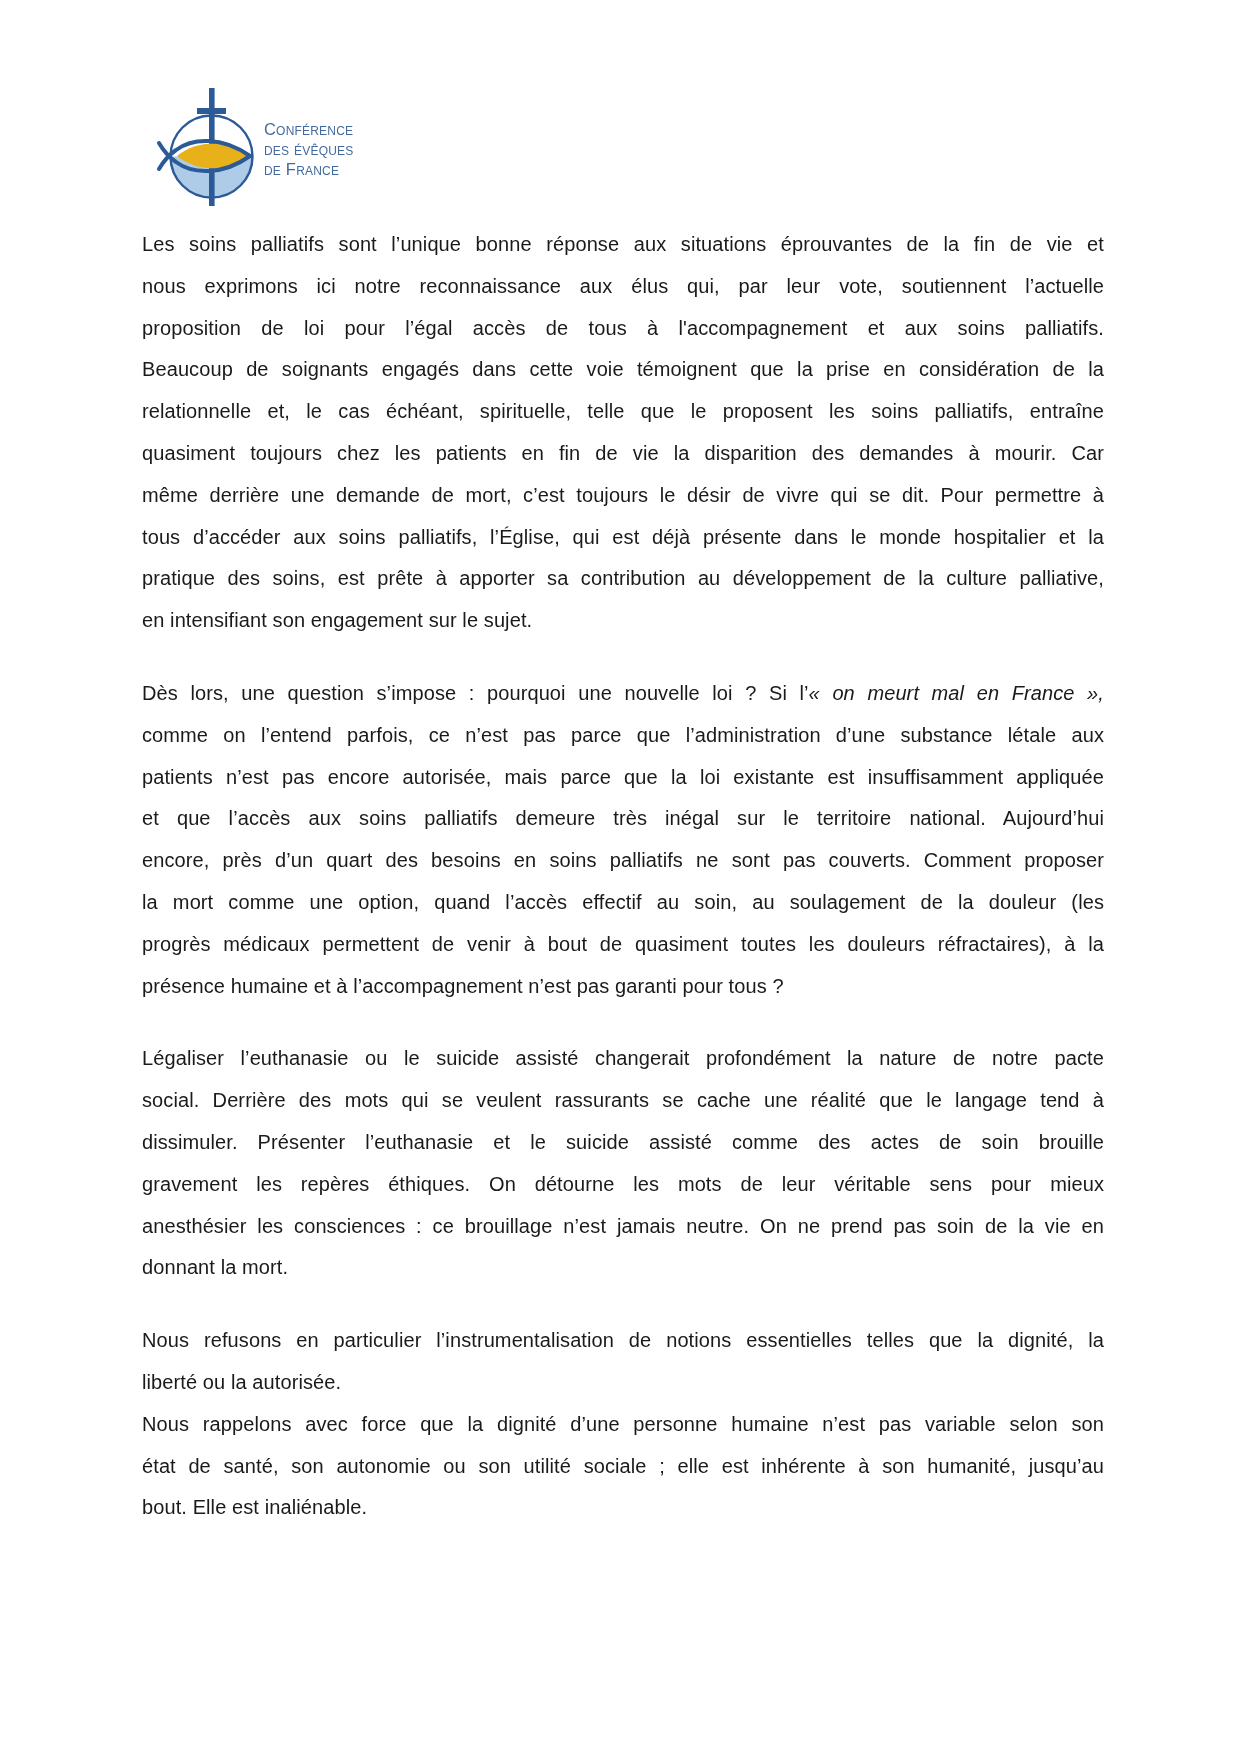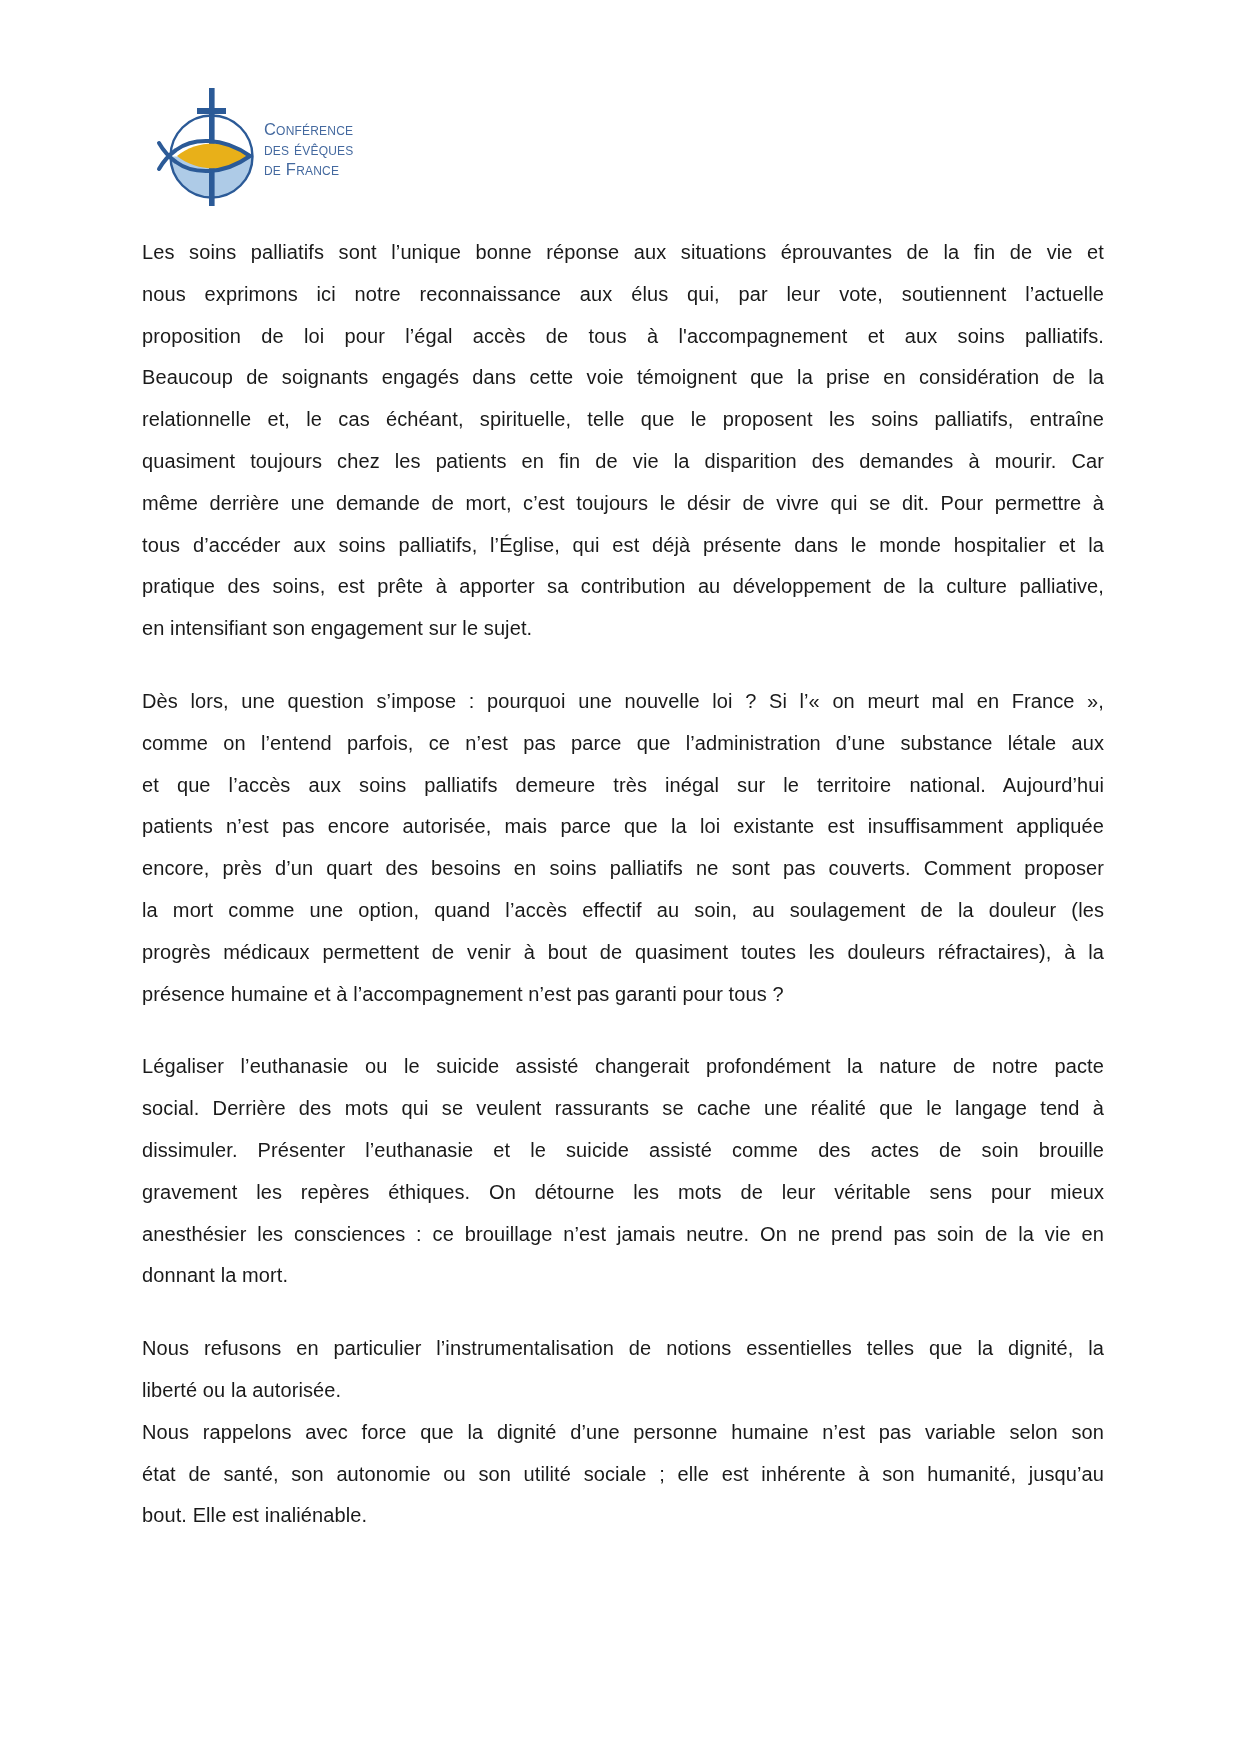--- a/index.html
+++ b/index.html
@@ -19,31 +19,31 @@
     font-size:16.5px; line-height:19.8px;
     color:#44699f;
     font-variant:small-caps;
     letter-spacing:0.2px;
     white-space:nowrap;
   }
   .logo-text span { display:block; }
 
   
   .doc-body {
-    position:absolute; left:142px; top:232px; width:962px;
+    position:absolute; left:142px; top:224px; width:962px;
     color:#1a1a1a;
     font-size:20px;
     line-height:41.8px;
     letter-spacing:0.1px;
   }
   .para { margin:0 0 31px 0; }
   .para.compact { margin-bottom:0; }
   .line { text-align:justify; text-align-last:justify; white-space:normal; }
   .line.lastline { text-align:left; text-align-last:left; }
-  .it { }
+  .it { font-style:italic; }
 </style>
 </head>
 <body>
 
 <div class="page">
 
   <div class="logo">
     <svg width="130" height="130" viewBox="0 0 130 130">
 
       <path d="M 30.5 76.5 A 41 41 0 0 0 112.5 76.5 Z" fill="#aecbe7" stroke="none"></path>
@@ -74,22 +74,22 @@
         <div class="line"><span>relationnelle et, le cas échéant, spirituelle, telle que le proposent les soins palliatifs, entraîne</span></div>
         <div class="line"><span>quasiment toujours chez les patients en fin de vie la disparition des demandes à mourir. Car</span></div>
         <div class="line"><span>même derrière une demande de mort, c’est toujours le désir de vivre qui se dit. Pour permettre à</span></div>
         <div class="line"><span>tous d’accéder aux soins palliatifs, l’Église, qui est déjà présente dans le monde hospitalier et la</span></div>
         <div class="line"><span>pratique des soins, est prête à apporter sa contribution au développement de la culture palliative,</span></div>
         <div class="line lastline"><span>en intensifiant son engagement sur le sujet.</span></div>
       </div>
       <div class="para">
         <div class="line"><span>Dès lors, une question s’impose&nbsp;: pourquoi une nouvelle loi&nbsp;? Si l’</span><span class="it">«&nbsp;on meurt mal en France&nbsp;»,</span></div>
         <div class="line"><span>comme on l’entend parfois, ce n’est pas parce que l’administration d’une substance létale aux</span></div>
+        <div class="line"><span>patients n’est pas encore autorisée, mais parce que la loi existante est insuffisamment appliquée</span></div>
         <div class="line"><span>et que l’accès aux soins palliatifs demeure très inégal sur le territoire national. Aujourd’hui</span></div>
-        <div class="line"><span>patients n’est pas encore autorisée, mais parce que la loi existante est insuffisamment appliquée</span></div>
         <div class="line"><span>encore, près d’un quart des besoins en soins palliatifs ne sont pas couverts. Comment proposer</span></div>
         <div class="line"><span>la mort comme une option, quand l’accès effectif au soin, au soulagement de la douleur (les</span></div>
         <div class="line"><span>progrès médicaux permettent de venir à bout de quasiment toutes les douleurs réfractaires), à la</span></div>
         <div class="line lastline"><span>présence humaine et à l’accompagnement n’est pas garanti pour tous&nbsp;?</span></div>
       </div>
       <div class="para">
         <div class="line"><span>Légaliser l’euthanasie ou le suicide assisté changerait profondément la nature de notre pacte</span></div>
         <div class="line"><span>social. Derrière des mots qui se veulent rassurants se cache une réalité que le langage tend à</span></div>
         <div class="line"><span>dissimuler. Présenter l’euthanasie et le suicide assisté comme des actes de soin brouille</span></div>
         <div class="line"><span>gravement les repères éthiques. On détourne les mots de leur véritable sens pour mieux</span></div>

